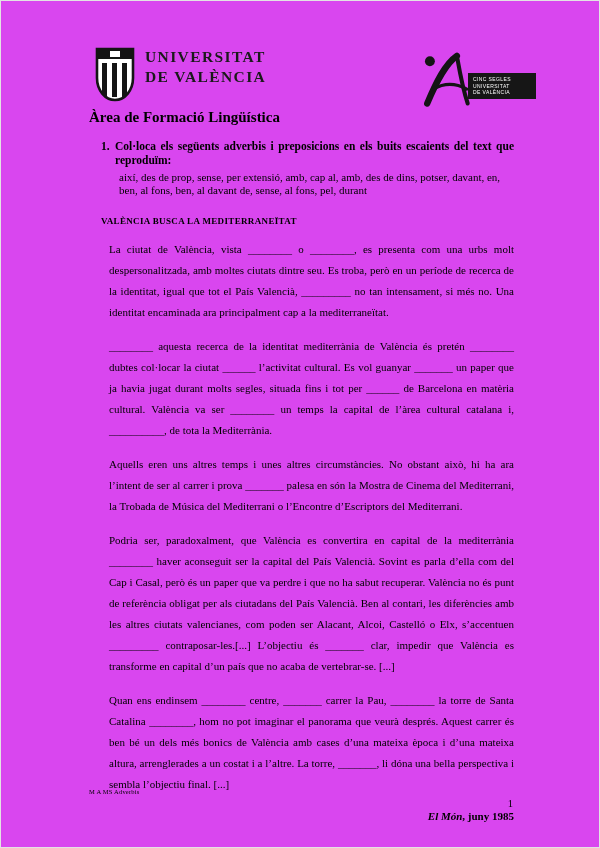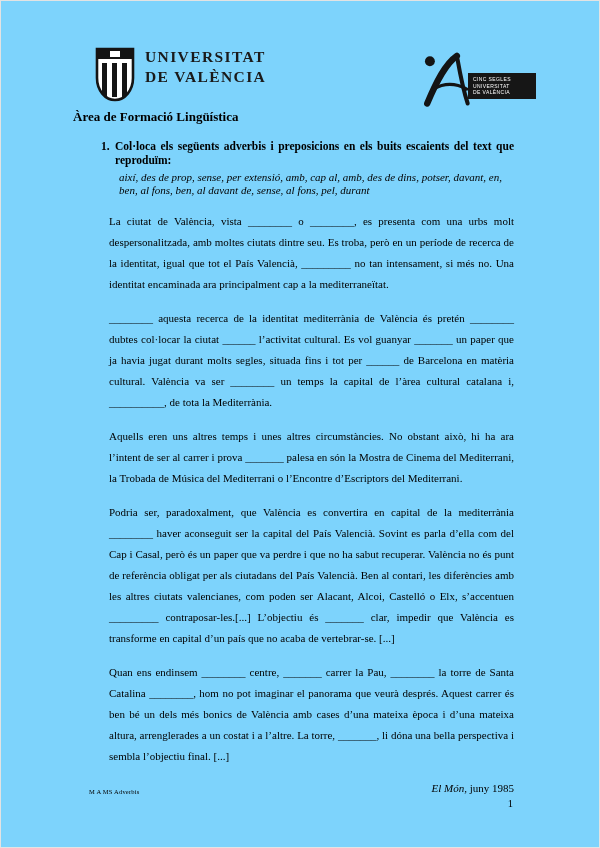--- a/index.html
+++ b/index.html
@@ -2,38 +2,38 @@
 <html><head>
 <meta charset="utf-8">
 <style>
   * { box-sizing: border-box; }
   html, body { margin: 0; padding: 0; background: #f2f2f2; }
   .page {
     position: relative;
     width: 600px;
     height: 848px;
     margin: 0 auto;
-    background: #7dd3fc;
+    background: #d946ef;
     border: 1px solid #e3e3e3;
     font-family: "Liberation Serif", "DejaVu Serif", serif;
     color: #000;
     overflow: hidden;
   }
 
   
   .masthead { position: relative; height: 128px; }
   .upv-logo { position: absolute; left: 92px; top: 44px; }
   .upv-wordmark {
     position: absolute; left: 144px; top: 46px;
     font-size: 15.5px; line-height: 19.5px; font-weight: bold;
     letter-spacing: 1.4px; color: #1a1a1a;
   }
   .area-label {
-    position: absolute; left: 72px; top: 108px;
-    font-size: 13px; font-weight: bold;
+    position: absolute; left: 88px; top: 108px;
+    font-size: 15px; font-weight: bold;
   }
   .right-logo { position: absolute; left: 415px; top: 48px; width: 125px; height: 66px; }
   .a-glyph { position: absolute; left: 4px; top: 2px; }
   .black-bar {
     position: absolute; left: 52px; top: 24px;
     width: 68px; min-height: 26px;
     background: #161616; color: #fff;
     font-family: "Liberation Sans", sans-serif;
     font-size: 5px; line-height: 6.5px;
     padding: 3px 4px 3px 5px;
@@ -49,34 +49,34 @@
   }
   .exercise-heading {
     display: flex; margin-top: 11px;
     font-weight: bold; font-size: 11.5px; line-height: 13.8px;
     text-align: justify;
   }
   .exercise-number { flex: 0 0 14px; }
   .exercise-instruction { flex: 1; font-family: Liberation Serif, serif; }
   .word-list {
     margin-top: 3px; padding-left: 18px;
-    font-style: italic; font-size: 11px; line-height: 13.5px;
+    font-size: 11px; line-height: 13.5px;
   }
   .reading-heading {
     margin-top: 18px;
     font-size: 9px; font-weight: bold; letter-spacing: 0.35px;
   }
   .para {
     margin: 13px 0 0 8px;
     font-size: 11px; line-height: 21px;
     text-align: justify;
   }
   .attribution {
     margin-top: 15px; text-align: right;
-    font-weight: normal; font-size: 11px;
+    font-weight: bold; font-size: 11px;
   }
   .attribution .src { font-style: italic; }
 
   
   .footer-doc-code {
     position: absolute; left: 88px; bottom: 52px;
     font-size: 6.5px; letter-spacing: 0.2px;
   }
   .footer-page-number {
     position: absolute; right: 86px; bottom: 38px;
@@ -138,20 +138,21 @@
   <div class="content">
 
 
     <div class="exercise-heading">
       <span class="exercise-number">1.</span>
       <span class="exercise-instruction">Col·loca els següents adverbis i preposicions en els buits escaients del text que reproduïm:</span>
     </div>
 
     <div class="word-list">així, des de prop, sense, per extensió, amb, cap al, amb, des de dins, potser, davant, en, ben, al fons, ben, al davant de, sense, al fons, pel, durant</div>
 
+    <div class="reading-heading">VALÈNCIA BUSCA LA MEDITERRANEÏTAT</div>
 
     <p class="para">La ciutat de València, vista ________ o ________, es presenta com una urbs molt despersonalitzada, amb moltes ciutats dintre seu. Es troba, però en un període de recerca de la identitat, igual que tot el País Valencià, _________ no tan intensament, si més no. Una identitat encaminada ara principalment cap a la mediterraneïtat.</p>
     <p class="para">________ aquesta recerca de la identitat mediterrània de València és pretén ________ dubtes col·locar la ciutat ______ l’activitat cultural. Es vol guanyar _______ un paper que ja havia jugat durant molts segles, situada fins i tot per ______ de Barcelona en matèria cultural. València va ser ________ un temps la capital de l’àrea cultural catalana i, __________, de tota la Mediterrània.</p>
     <p class="para">Aquells eren uns altres temps i unes altres circumstàncies. No obstant això, hi ha ara l’intent de ser al carrer i prova _______ palesa en són la Mostra de Cinema del Mediterrani, la Trobada de Música del Mediterrani o l’Encontre d’Escriptors del Mediterrani.</p>
     <p class="para">Podria ser, paradoxalment, que València es convertira en capital de la mediterrània ________ haver aconseguit ser la capital del País Valencià. Sovint es parla d’ella com del Cap i Casal, però és un paper que va perdre i que no ha sabut recuperar. València no és punt de referència obligat per als ciutadans del País Valencià. Ben al contari, les diferències amb les altres ciutats valencianes, com poden ser Alacant, Alcoi, Castelló o Elx, s’accentuen _________ contraposar-les.[...]   L’objectiu és _______ clar, impedir que València es transforme en capital d’un país que no acaba de vertebrar-se. [...]</p>
     <p class="para">Quan ens endinsem ________ centre, _______ carrer la Pau, ________ la torre de Santa Catalina ________, hom no pot imaginar el panorama que veurà després. Aquest carrer és ben bé un dels més bonics de València amb cases d’una mateixa època i d’una mateixa altura, arrenglerades a un costat i a l’altre. La torre, _______, li dóna una bella perspectiva i sembla l’objectiu final. [...]</p>
 
     <div class="attribution">
       <span class="src">El Món</span><span>, juny 1985</span>
     </div>

